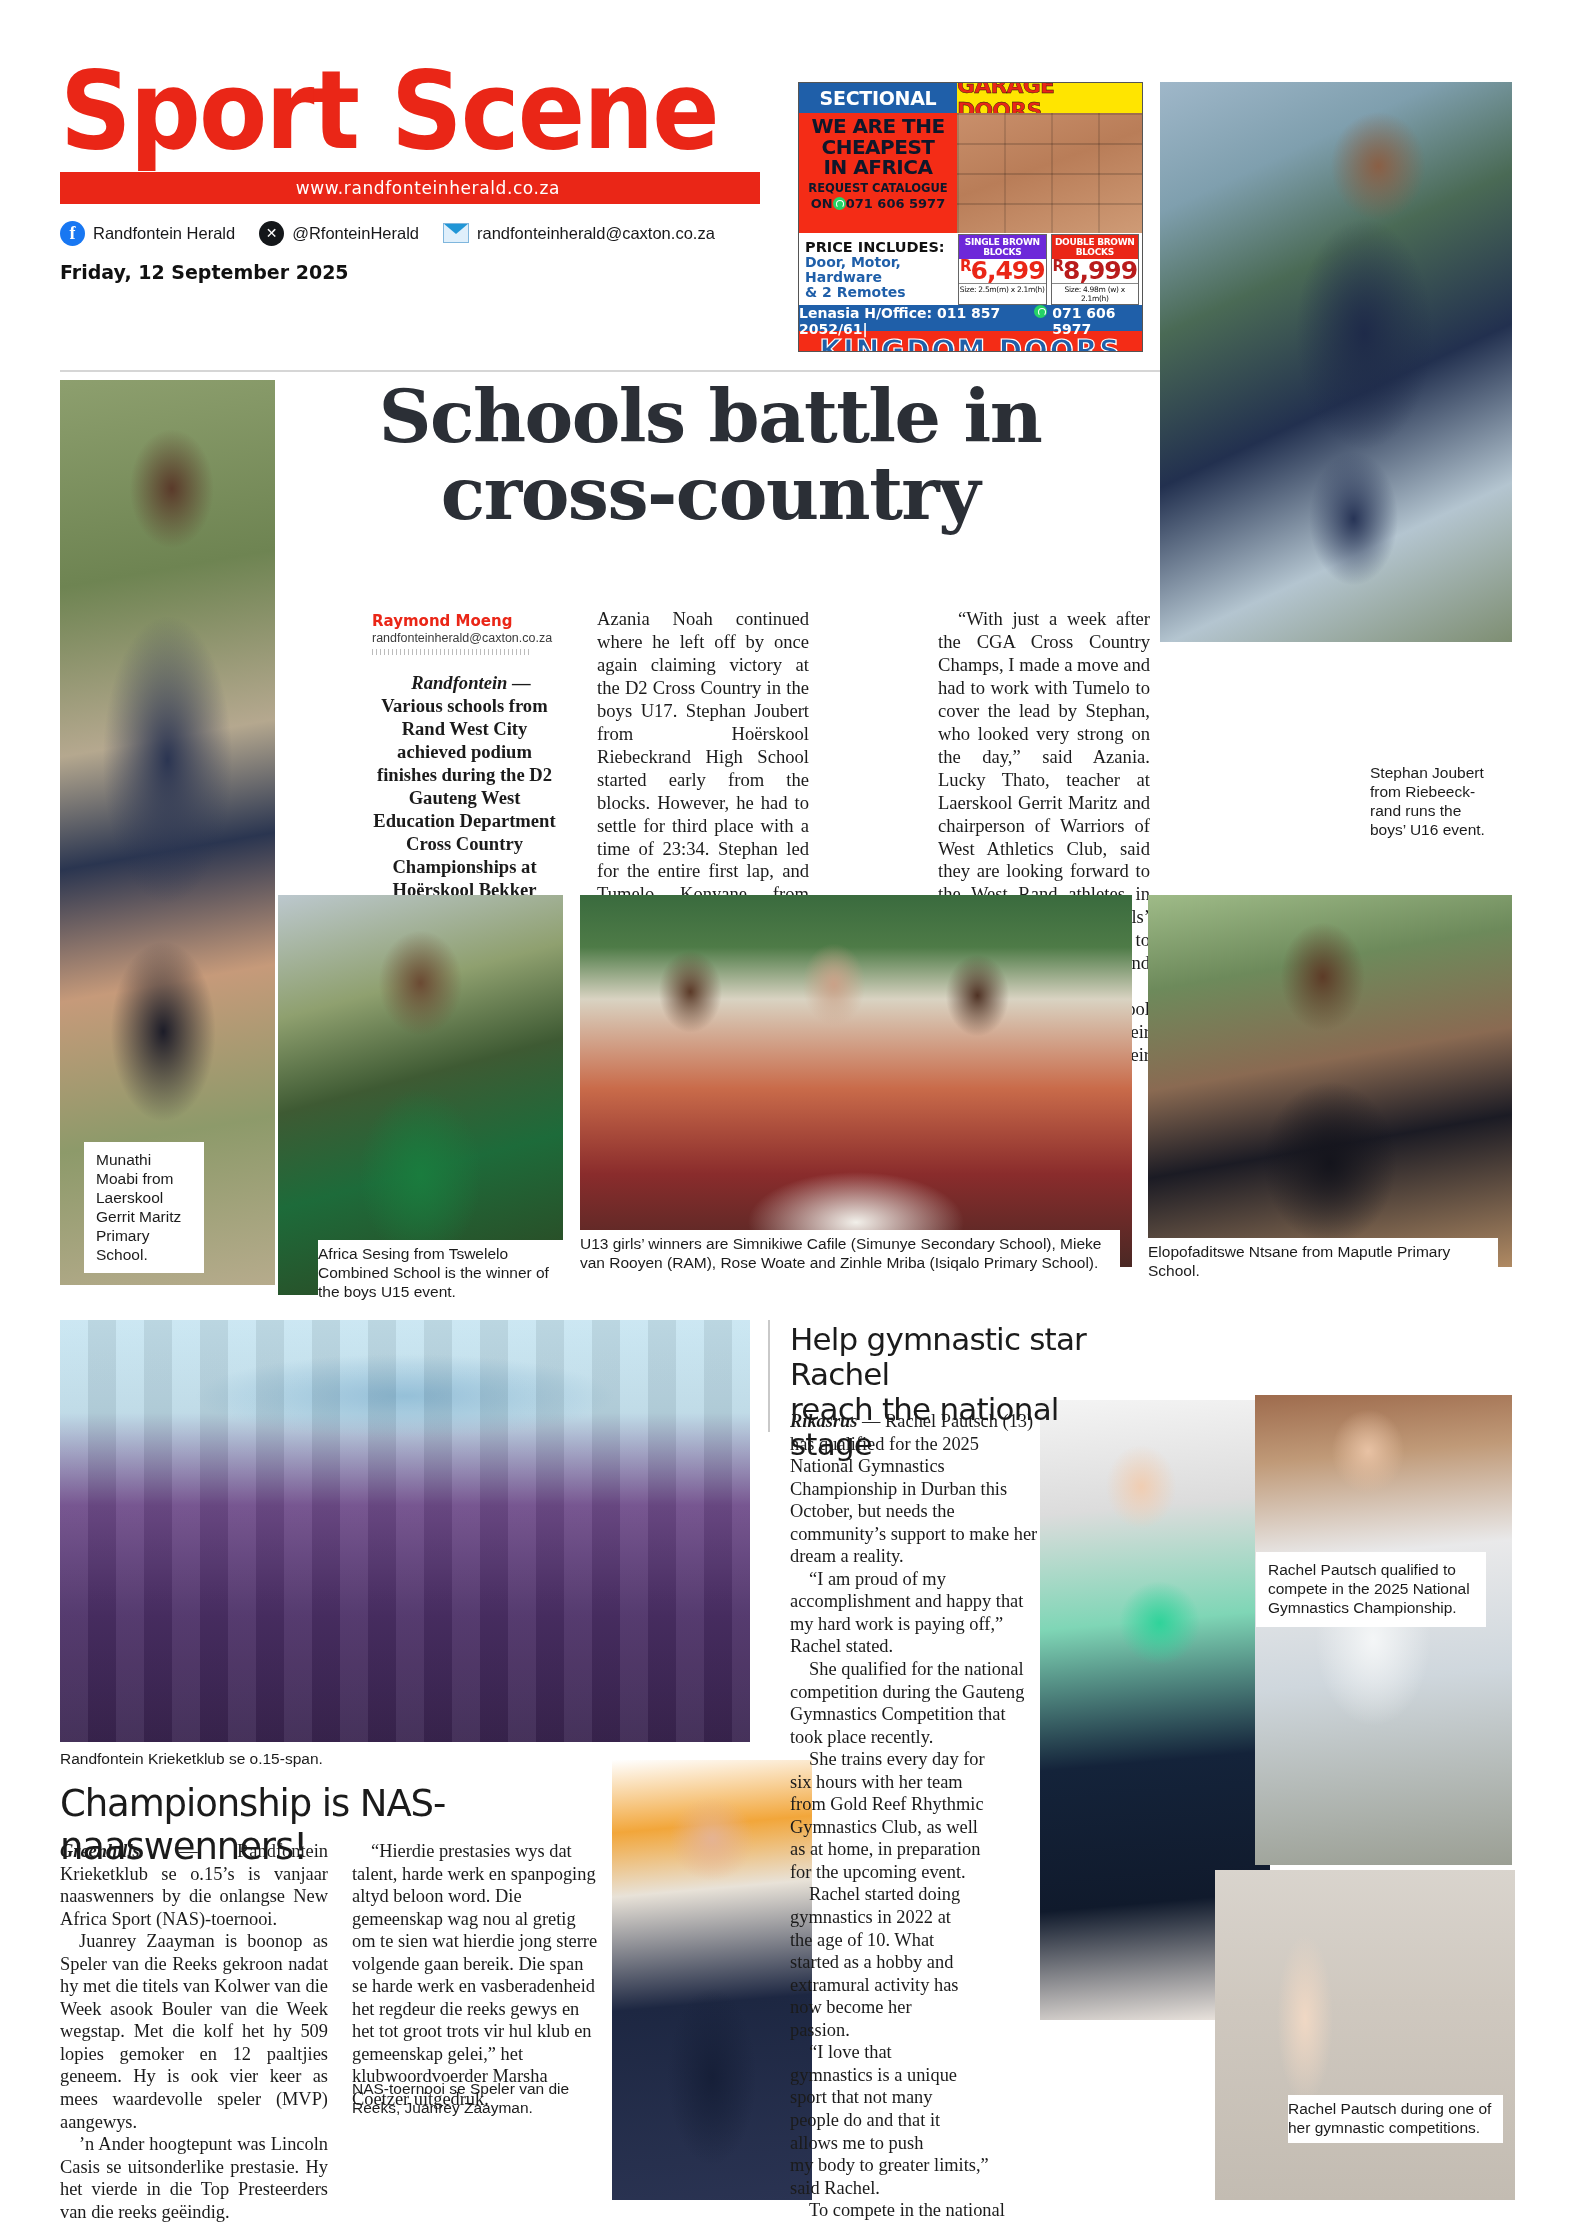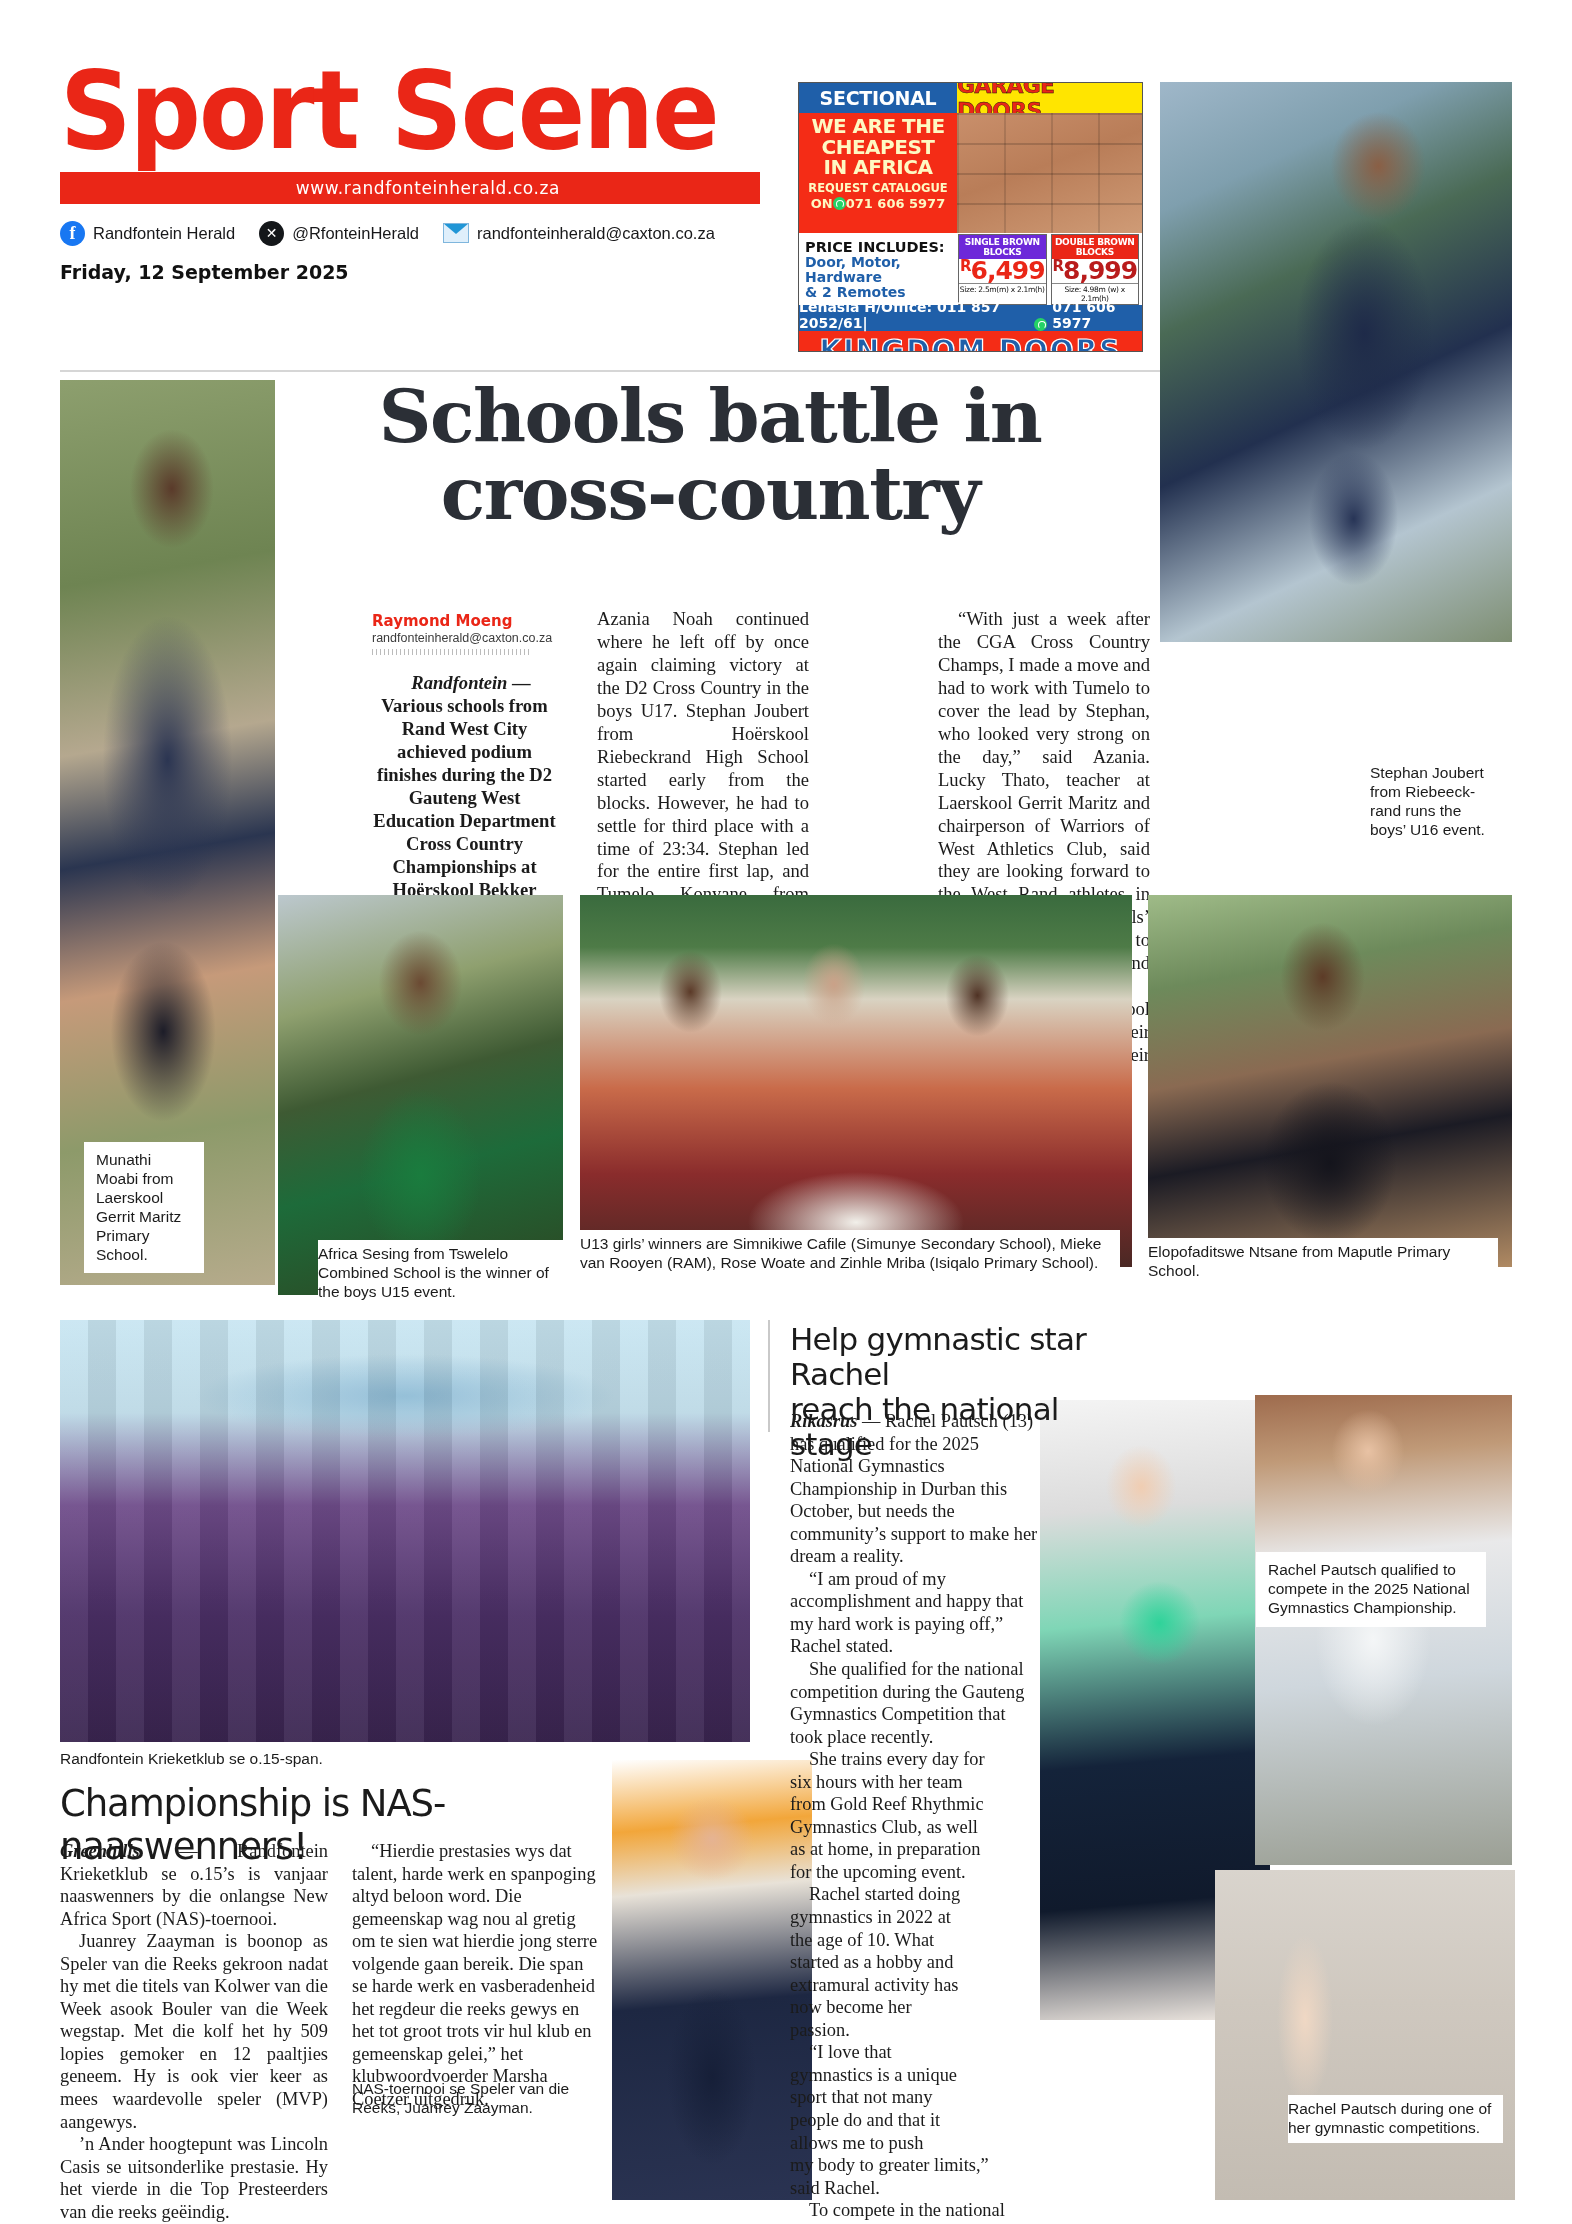--- a/index.html
+++ b/index.html
@@ -76,21 +76,21 @@
     font-size: 19px; display: flex; align-items: center; justify-content: center;
     letter-spacing: -0.3px;
   }
   .ad-garage {
     flex: 1; background: #ffe500; color: #ea2617; font-weight: 700; font-size: 22px;
     display: flex; align-items: center; justify-content: center; letter-spacing: -0.8px;
     -webkit-text-stroke: 0.4px #111;
   }
   .ad-mid { display: flex; height: 120px; }
   .ad-left-red {
-    width: 158px; background: #f42c16; color: #fef9c3; text-align: center;
+    width: 158px; background: #f42c16; color: #0f172a; text-align: center;
     padding: 3px 2px 0;
   }
   .ad-cheap { font-weight: 700; font-size: 20px; line-height: 1.03; letter-spacing: -0.5px; }
   .ad-req { font-weight: 700; font-size: 11.5px; line-height: 1.12; margin-top: 4px; }
   .ad-phone-row { display: flex; align-items: center; justify-content: center; font-weight: 700; font-size: 13px; margin-top: 1px;}
   .wa {
     width: 13px; height: 13px; border-radius: 50%; background: #25d366; display: inline-block;
     position: relative; flex:none;
   }
   .wa:after { content:""; position:absolute; left:3.5px; top:3px; width:6px; height:6px; border:1.4px solid #fff; border-radius:50%; border-bottom-color:transparent;}
@@ -110,21 +110,21 @@
   .pcard-h { color: #fff; font-weight: 700; font-size: 9px; padding: 2px 0; letter-spacing: -0.3px; }
   .pcard-h.blk { background: #6d28d9; }
   .pcard-h.red { background: #ea2617; }
   .pcard-amt { font-weight: 700; font-size: 25px; line-height: 0.95; letter-spacing: -1px; }
   .pcard-amt .cur { font-size: 15px; vertical-align: top; }
   .red-amt { color: #ea2617; }
   .blue-amt { color: #b91c1c; }
   .pcard-size { font-size: 7.5px; color: #111; border-top: 1px solid #888; padding: 1px 0; letter-spacing:-0.3px;}
   .ad-lenasia {
     background: #1f5fa9; color: #fff; font-weight: 700; font-size: 14px;
-    display: flex; align-items: flex-end; justify-content: center; gap: 5px; height: 26px;
+    display: flex; align-items: flex-start; justify-content: center; gap: 5px; height: 26px;
   }
   .ad-kingdom {
     background: #f42c16; height: 38px; display: flex; align-items: center; justify-content: center;
   }
   .ad-kingdom span {
     font-weight: 700; font-size: 28px; color: #1f5fa9; letter-spacing: 2px;
     -webkit-text-stroke: 1.2px #ffffff;
   }
 
   

